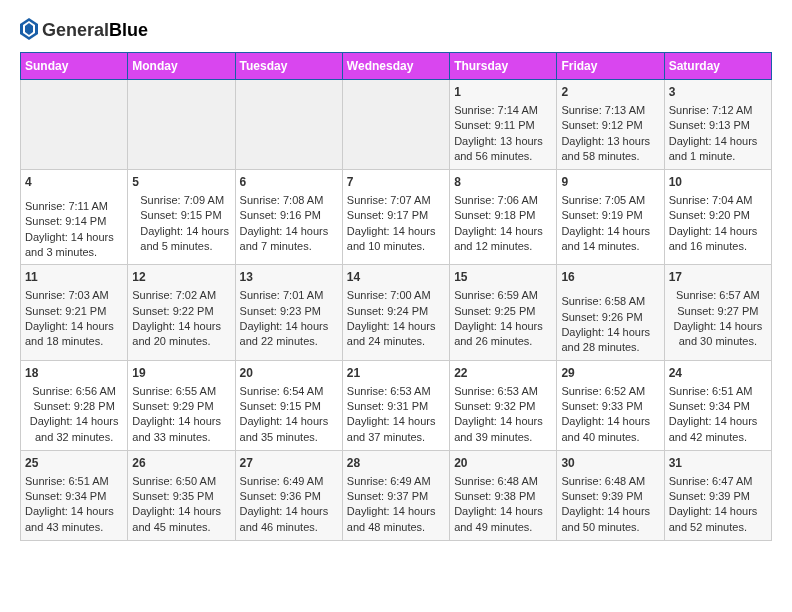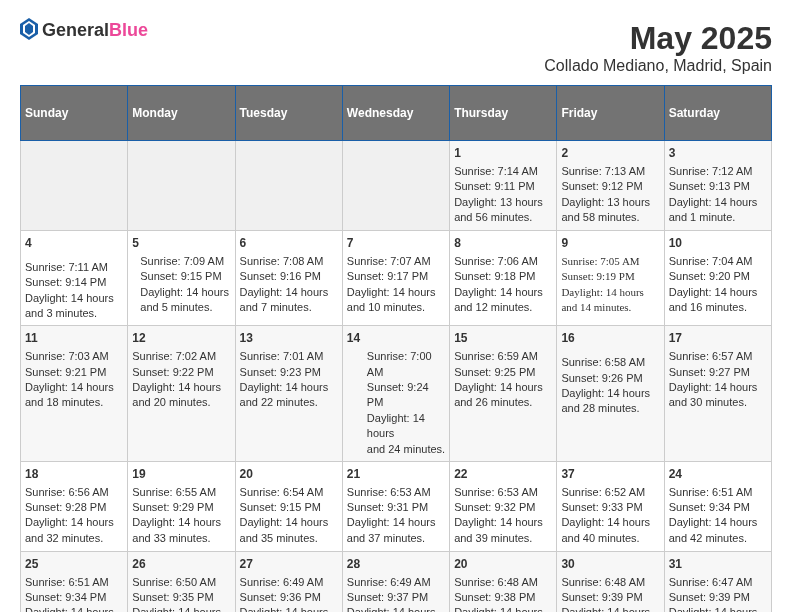--- a/index.html
+++ b/index.html
@@ -20,21 +20,21 @@
       display: flex;
       align-items: center;
     }
     .logo-text {
       display: flex;
       font-size: 18px;
       font-weight: bold;
       line-height: 1.1;
     }
     .logo-general { color: #333; }
-    .logo-blue { color: #ec4899; }
+    .logo-blue { color: #000000; }
     .logo-icon {
       width: 18px;
       height: 22px;
       margin-right: 4px;
       position: relative;
       top: -2px;
     }
     .title-block {
       text-align: right;
     }
@@ -47,23 +47,23 @@
       font-size: 16px;
       color: #333;
       font-weight: normal;
     }
     table {
       width: 100%;
       border-collapse: collapse;
       font-size: 11px;
     }
     thead tr th {
-      background-color: #737373;
+      background-color: #d946ef;
       color: #fff;
-      padding: 20px 4px;
+      padding: 6px 4px;
       text-align: left;
       font-size: 12px;
       font-weight: bold;
       border: 1px solid #1a5fa8;
     }
     tbody tr td {
       vertical-align: top;
       border: 1px solid #ccc;
       padding: 4px 4px;
       min-height: 80px;
@@ -100,24 +100,20 @@
     <svg class="logo-icon" viewBox="0 0 18 22">
       <polygon points="9,0 18,6 18,16 9,22 0,16 0,6" fill="#1a5fa8"></polygon>
       <polygon points="9,3 15,7 15,15 9,19 3,15 3,7" fill="#fff"></polygon>
       <polygon points="9,5 13,8 13,14 9,17 5,14 5,8" fill="#1a5fa8"></polygon>
     </svg>
     <div class="logo-text">
       <span class="logo-general">General</span>
       <span class="logo-blue">Blue</span>
     </div>
   </div>
-  <div class="title-block">
-    <h1>May 2025</h1>
-    <h2>Collado Mediano, Madrid, Spain</h2>
-  </div>
 </div>
 
 <table>
   <thead>
     <tr>
     <th>Sunday</th>
         <th>Monday</th>
         <th>Tuesday</th>
         <th>Wednesday</th>
         <th>Thursday</th>
@@ -184,21 +180,21 @@
         </td>
         <td>
           <span class="day-num">8</span>
           <div class="day-info" style="white-space: pre-line;">Sunrise: 7:06 AM
 Sunset: 9:18 PM
 Daylight: 14 hours
 and 12 minutes.</div>
         </td>
         <td>
           <span class="day-num">9</span>
-          <div class="day-info" style="white-space: pre-line; font-family: Liberation Serif, serif;">Sunrise: 7:05 AM
+          <div class="day-info" style="white-space: pre-line;">Sunrise: 7:05 AM
 Sunset: 9:19 PM
 Daylight: 14 hours
 and 14 minutes.</div>
         </td>
         <td>
           <span class="day-num">10</span>
           <div class="day-info" style="white-space: pre-line;">Sunrise: 7:04 AM
 Sunset: 9:20 PM
 Daylight: 14 hours
 and 16 minutes.</div>
@@ -221,51 +217,51 @@
         </td>
         <td>
           <span class="day-num">13</span>
           <div class="day-info" style="white-space: pre-line;">Sunrise: 7:01 AM
 Sunset: 9:23 PM
 Daylight: 14 hours
 and 22 minutes.</div>
         </td>
         <td>
           <span class="day-num">14</span>
-          <div class="day-info" style="white-space: pre-line; margin-left: 20px;">Sunrise: 7:00 AM
+          <div class="day-info" style="white-space: pre-line;">Sunrise: 7:00 AM
 Sunset: 9:24 PM
 Daylight: 14 hours
 and 24 minutes.</div>
         </td>
         <td>
           <span class="day-num">15</span>
           <div class="day-info" style="white-space: pre-line;">Sunrise: 6:59 AM
 Sunset: 9:25 PM
 Daylight: 14 hours
 and 26 minutes.</div>
         </td>
         <td>
           <span class="day-num">16</span>
           <div class="day-info" style="white-space: pre-line; margin-top: 8px;">Sunrise: 6:58 AM
 Sunset: 9:26 PM
 Daylight: 14 hours
 and 28 minutes.</div>
         </td>
         <td>
           <span class="day-num">17</span>
-          <div class="day-info" style="white-space: pre-line;">Sunrise: 6:57 AM
+          <div class="day-info" style="white-space: pre-line; text-align: center;">Sunrise: 6:57 AM
 Sunset: 9:27 PM
 Daylight: 14 hours
 and 30 minutes.</div>
         </td>
       </tr>
       <tr>
         <td>
           <span class="day-num">18</span>
-          <div class="day-info" style="white-space: pre-line;">Sunrise: 6:56 AM
+          <div class="day-info" style="white-space: pre-line; text-align: center;">Sunrise: 6:56 AM
 Sunset: 9:28 PM
 Daylight: 14 hours
 and 32 minutes.</div>
         </td>
         <td>
           <span class="day-num">19</span>
           <div class="day-info" style="white-space: pre-line;">Sunrise: 6:55 AM
 Sunset: 9:29 PM
 Daylight: 14 hours
 and 33 minutes.</div>
@@ -285,21 +281,21 @@
 and 37 minutes.</div>
         </td>
         <td>
           <span class="day-num">22</span>
           <div class="day-info" style="white-space: pre-line;">Sunrise: 6:53 AM
 Sunset: 9:32 PM
 Daylight: 14 hours
 and 39 minutes.</div>
         </td>
         <td>
-          <span class="day-num">37</span>
+          <span class="day-num">29</span>
           <div class="day-info" style="white-space: pre-line;">Sunrise: 6:52 AM
 Sunset: 9:33 PM
 Daylight: 14 hours
 and 40 minutes.</div>
         </td>
         <td>
           <span class="day-num">24</span>
           <div class="day-info" style="white-space: pre-line;">Sunrise: 6:51 AM
 Sunset: 9:34 PM
 Daylight: 14 hours

